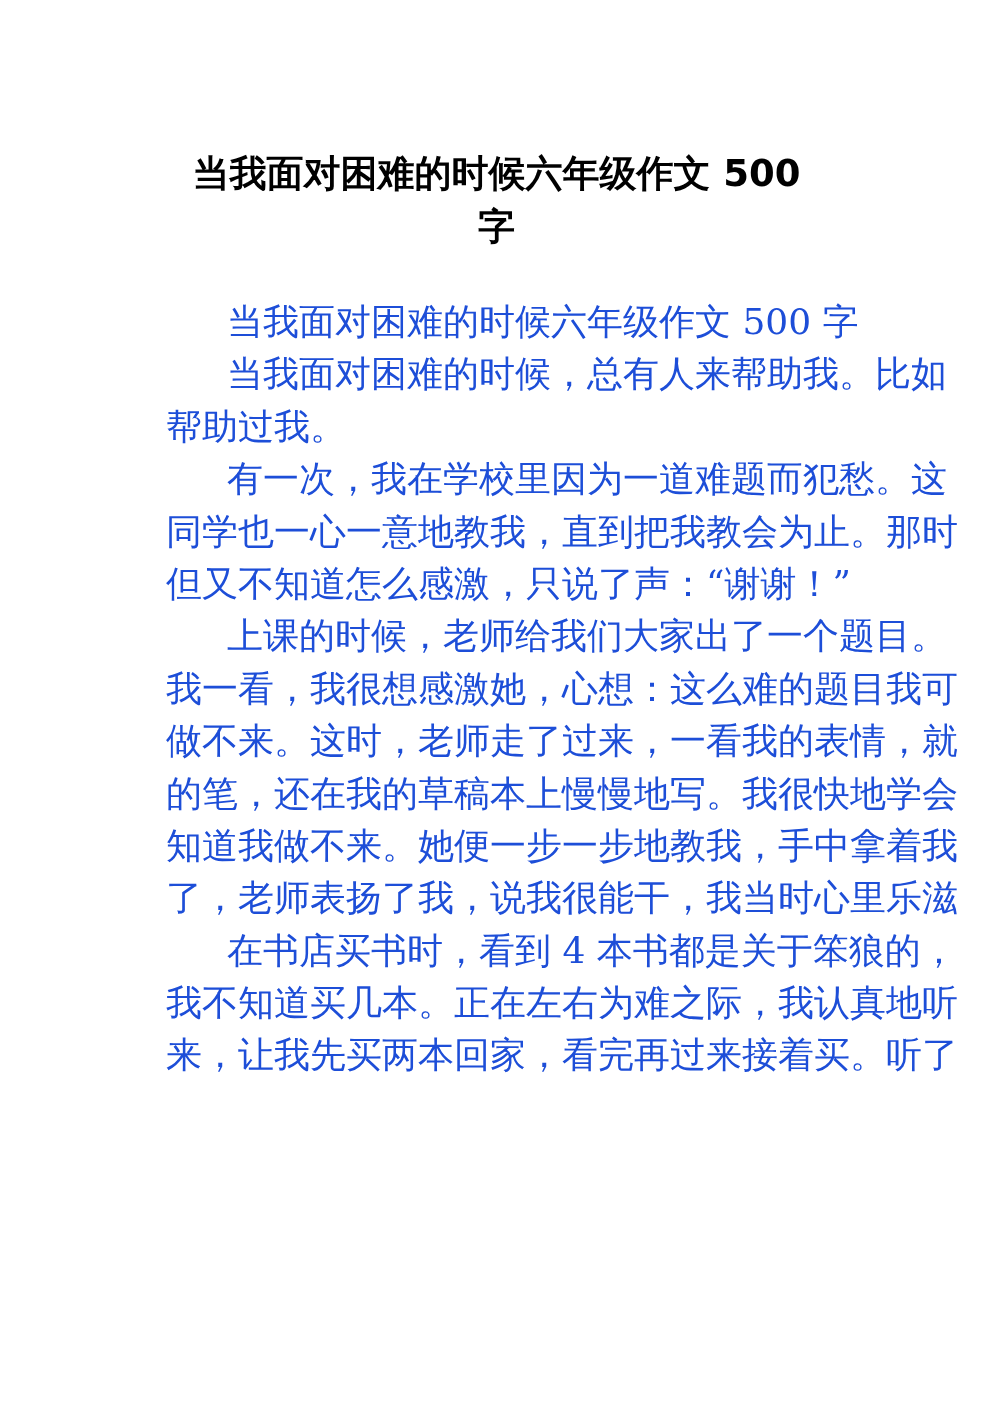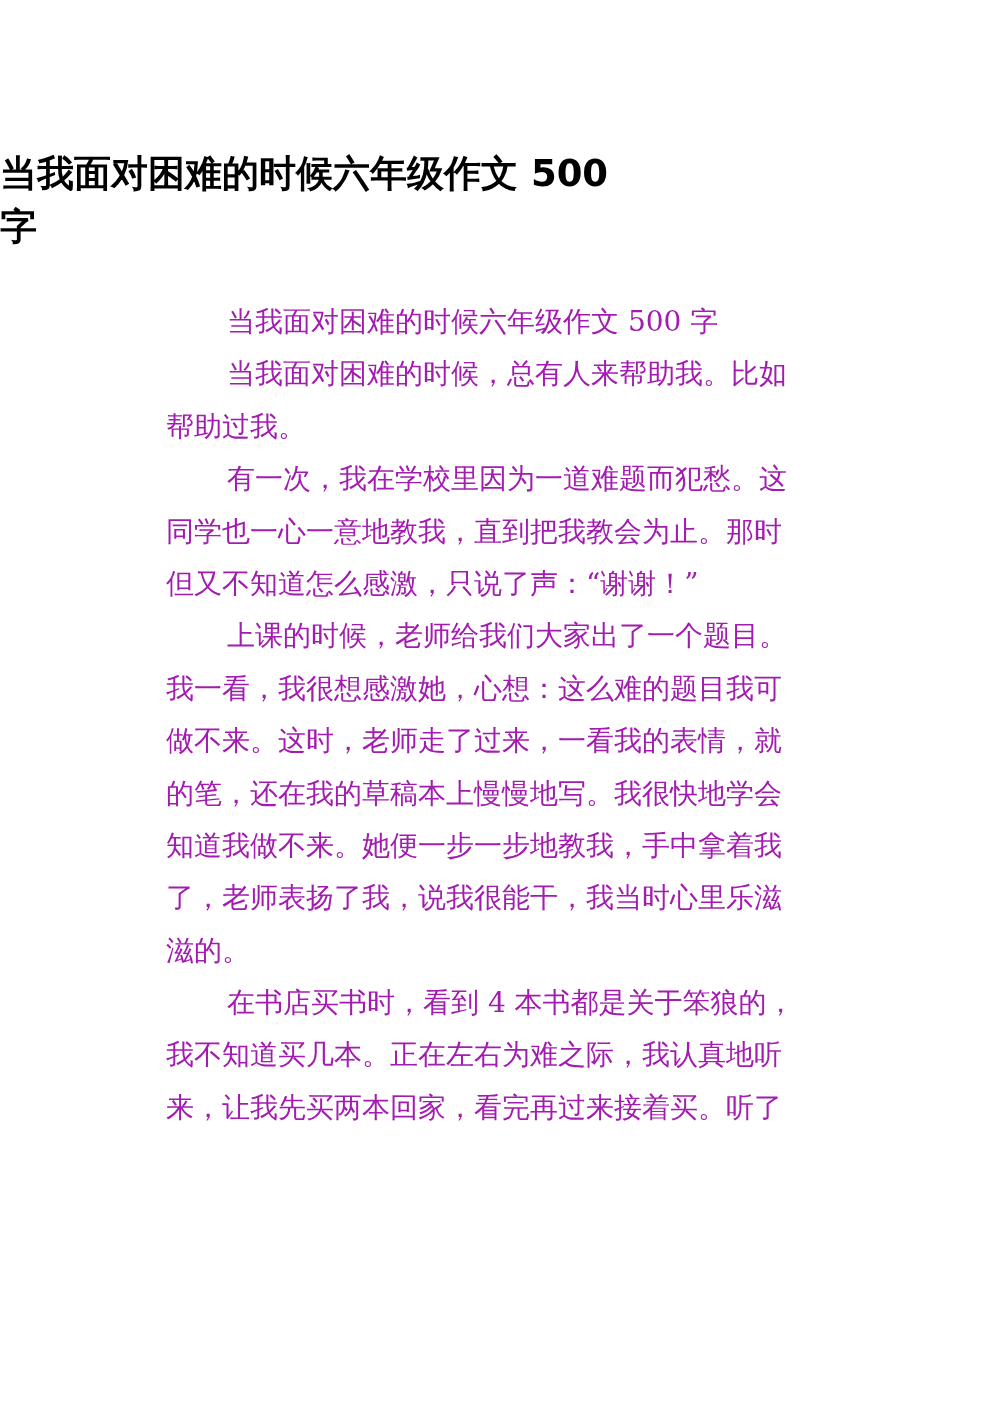--- a/index.html
+++ b/index.html
@@ -19,40 +19,40 @@
       left: 0; top: 0;
       width: 993px;
       height: 1404px;
       background: #ffffff;
     }
     .title {
       position: absolute;
       left: 0;
       top: 122px;
       width: 993px;
-      text-align: left;
+      text-align: center;
       font-family: "DejaVu Sans", "Liberation Sans", sans-serif;
       font-weight: bold;
       font-size: 37px;
       line-height: 53px;
       color: #000000;
     }
     .title .tline {
       display: block;
       white-space: nowrap;
     }
     .body-text {
       position: absolute;
       left: 166px;
       top: 296px;
       width: 700px;
       font-family: "DejaVu Serif", "Liberation Serif", serif;
-      font-size: 28px;
+      font-size: 36px;
       line-height: 52.4px;
-      color: #a21caf;
+      color: #1d4ed8;
     }
     .line {
       display: block;
       white-space: nowrap;
       height: 52.4px;
     }
     .line.indent {
       padding-left: 61px;
     }
   </style>
@@ -72,19 +72,18 @@
     <span class="line">帮助过我。</span>
     <span class="line indent">有一次，我在学校里因为一道难题而犯愁。这</span>
     <span class="line">同学也一心一意地教我，直到把我教会为止。那时</span>
     <span class="line">但又不知道怎么感激，只说了声：“谢谢！”</span>
     <span class="line indent">上课的时候，老师给我们大家出了一个题目。</span>
     <span class="line">我一看，我很想感激她，心想：这么难的题目我可</span>
     <span class="line">做不来。这时，老师走了过来，一看我的表情，就</span>
     <span class="line">的笔，还在我的草稿本上慢慢地写。我很快地学会</span>
     <span class="line">知道我做不来。她便一步一步地教我，手中拿着我</span>
     <span class="line">了，老师表扬了我，说我很能干，我当时心里乐滋</span>
-    <span class="line">滋的。</span>
     <span class="line indent">在书店买书时，看到 4 本书都是关于笨狼的，</span>
     <span class="line">我不知道买几本。正在左右为难之际，我认真地听</span>
     <span class="line">来，让我先买两本回家，看完再过来接着买。听了</span>
   </div>
 
 </div>
 
 </body></html>

